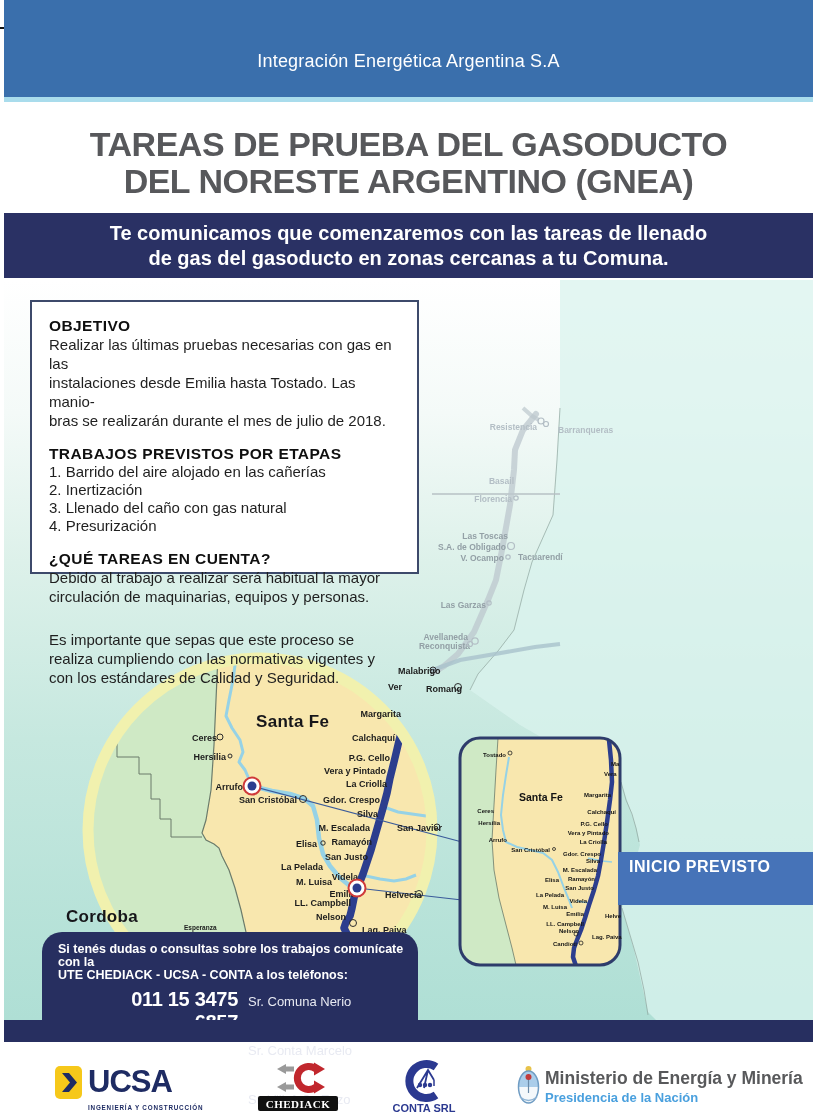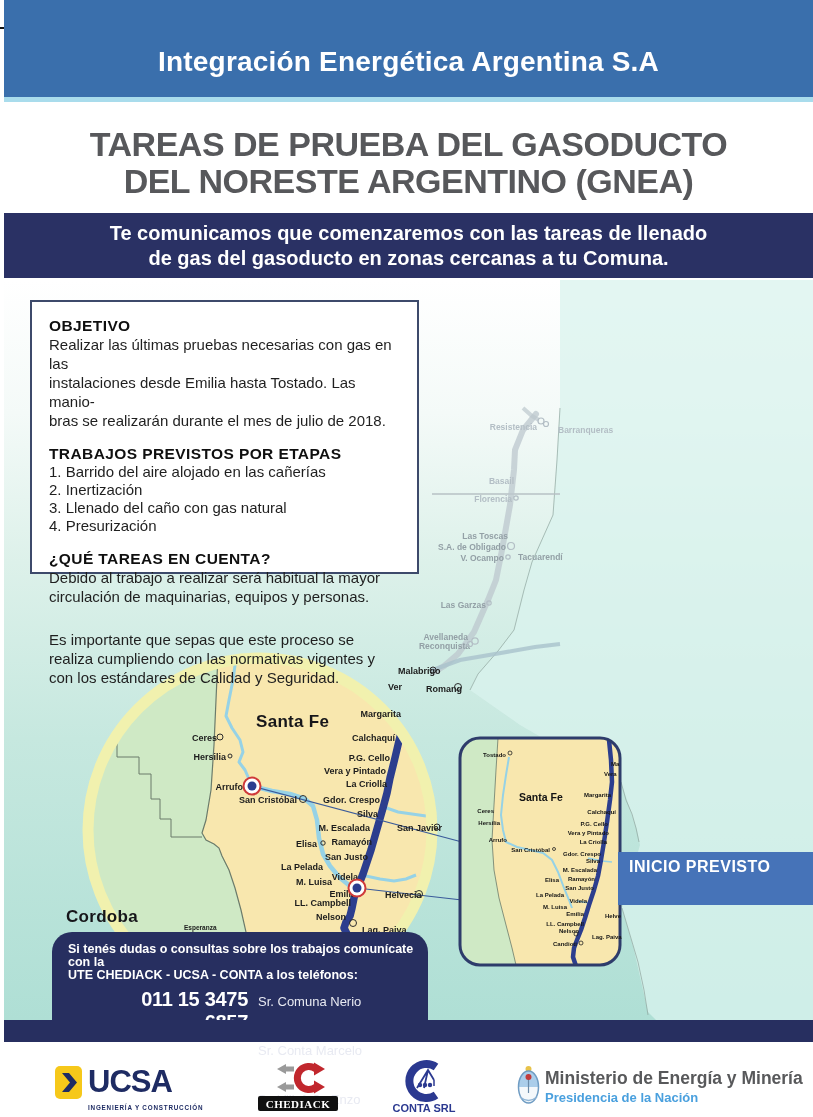--- a/index.html
+++ b/index.html
@@ -3,21 +3,21 @@
 <meta charset="utf-8">
 <style>
   html,body{margin:0;padding:0}
   body{width:813px;height:1117px;position:relative;background:#fff;overflow:hidden;
        font-family:"Liberation Sans",sans-serif;}
   .abs{position:absolute}
 
   
   .band-blue{left:4px;top:0;width:809px;height:97px;background:#3a6fac;display:flex;
              align-items:center;justify-content:center;padding-top:26px;box-sizing:border-box}
-  .band-blue span{color:#fff;font-weight:700;font-size:28px;letter-spacing:.2px}
+  .band-blue span{color:#fff;font-weight:400;font-size:18px;letter-spacing:.2px}
   .rule-light{left:4px;top:97px;width:809px;height:5px;background:#a9dcec}
   .page-title{left:4px;top:126px;width:809px;text-align:center;color:#57585b;
               font-weight:800;font-size:34px;line-height:37px;letter-spacing:-.5px;white-space:pre-line}
   .band-navy{left:4px;top:213px;width:809px;height:65px;background:#2a3164;display:flex;
              align-items:center;justify-content:center}
   .band-navy span{color:#fff;font-weight:700;font-size:20px;line-height:25px;text-align:center;white-space:pre-line}
 
   
   .info-box{left:30px;top:300px;width:389px;height:274px;background:#fff;border:2px solid #3d4a6b;
             box-sizing:border-box;padding:14px 16px 0 17px;color:#1f1f1f;font-size:15px;line-height:19px}
@@ -41,21 +41,21 @@
   circle.marker-outer{fill:#fff;stroke:#cf3a3a;stroke-width:2}
   circle.marker-inner{fill:#2b3d8f}
 
   
   .inicio{left:618px;top:852px;width:195px;height:53px;background:#4673b8;color:#ffffff;
           box-sizing:border-box;padding:6px 0 11px 11px}
   .inicio .l1{font-size:16px;font-weight:700;letter-spacing:.5px;line-height:18px}
   .inicio .l2{font-size:26px;font-weight:800;line-height:26px}
 
   
-  .contact-box{left:52px;top:932px;width:376px;height:90px;background:#272f60;border-radius:20px 20px 0 0;
+  .contact-box{left:42px;top:932px;width:376px;height:90px;background:#272f60;border-radius:20px 20px 0 0;
                box-sizing:border-box;padding:11px 0 0 16px;color:#fff}
   .contact-box .cl{font-size:12.5px;font-weight:700;line-height:12.5px;margin-bottom:1px}
   .entries{margin:6px 0 0 30px}
   .entry{display:flex;align-items:baseline;margin-bottom:3px}
   .phone{width:150px;text-align:right;font-size:20px;font-weight:800;letter-spacing:-.3px}
   .pname{margin-left:10px;font-size:13px;font-weight:400;color:#e8eaf2}
   .bar-navy{left:4px;top:1020px;width:809px;height:22px;background:#272f60}
 
   
   .ucsa{left:55px;top:1066px;display:flex;align-items:flex-start}

